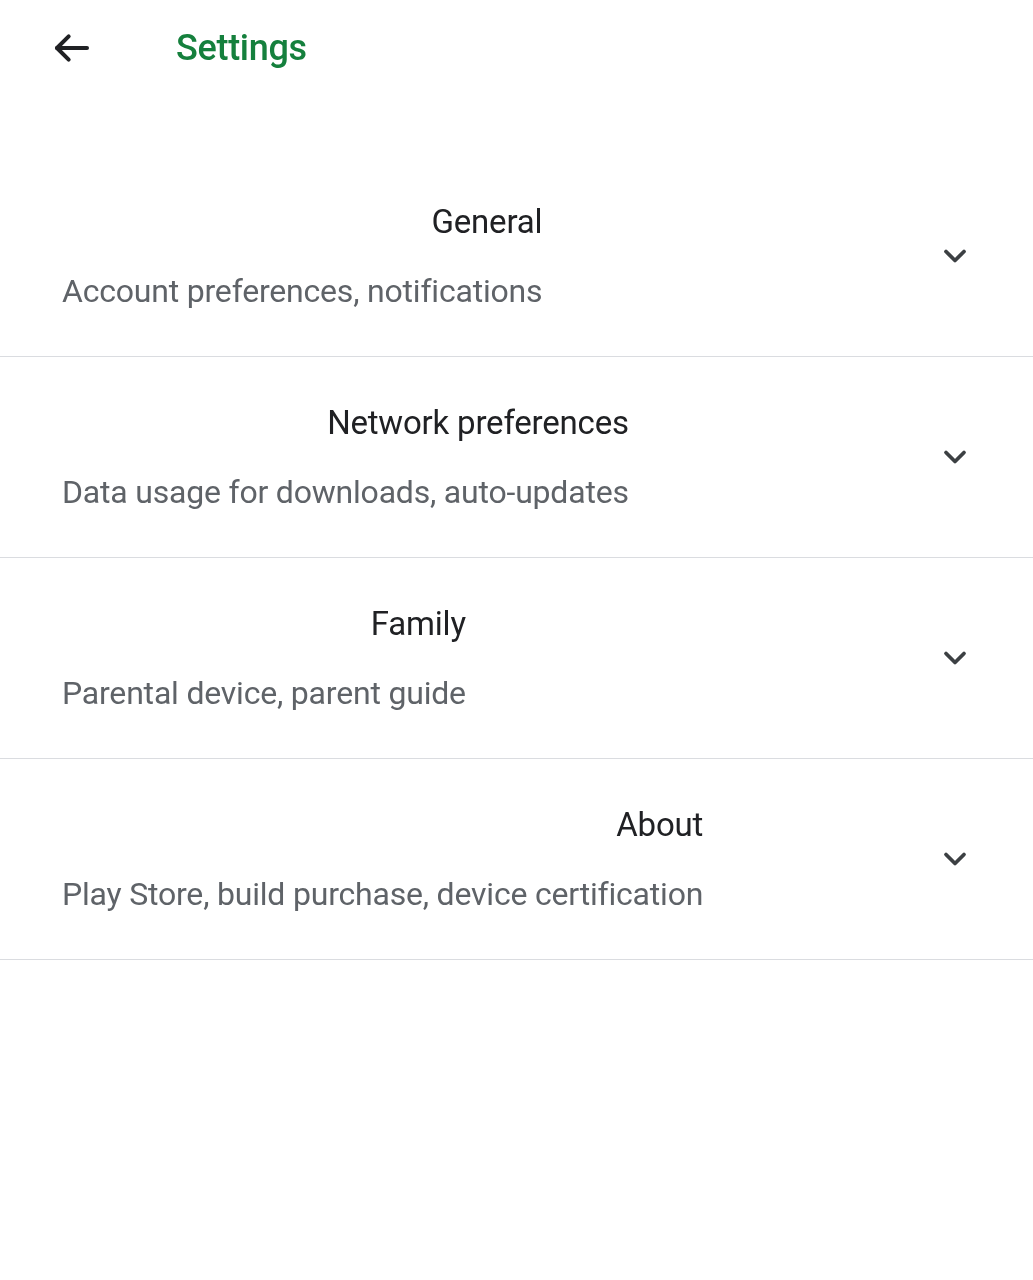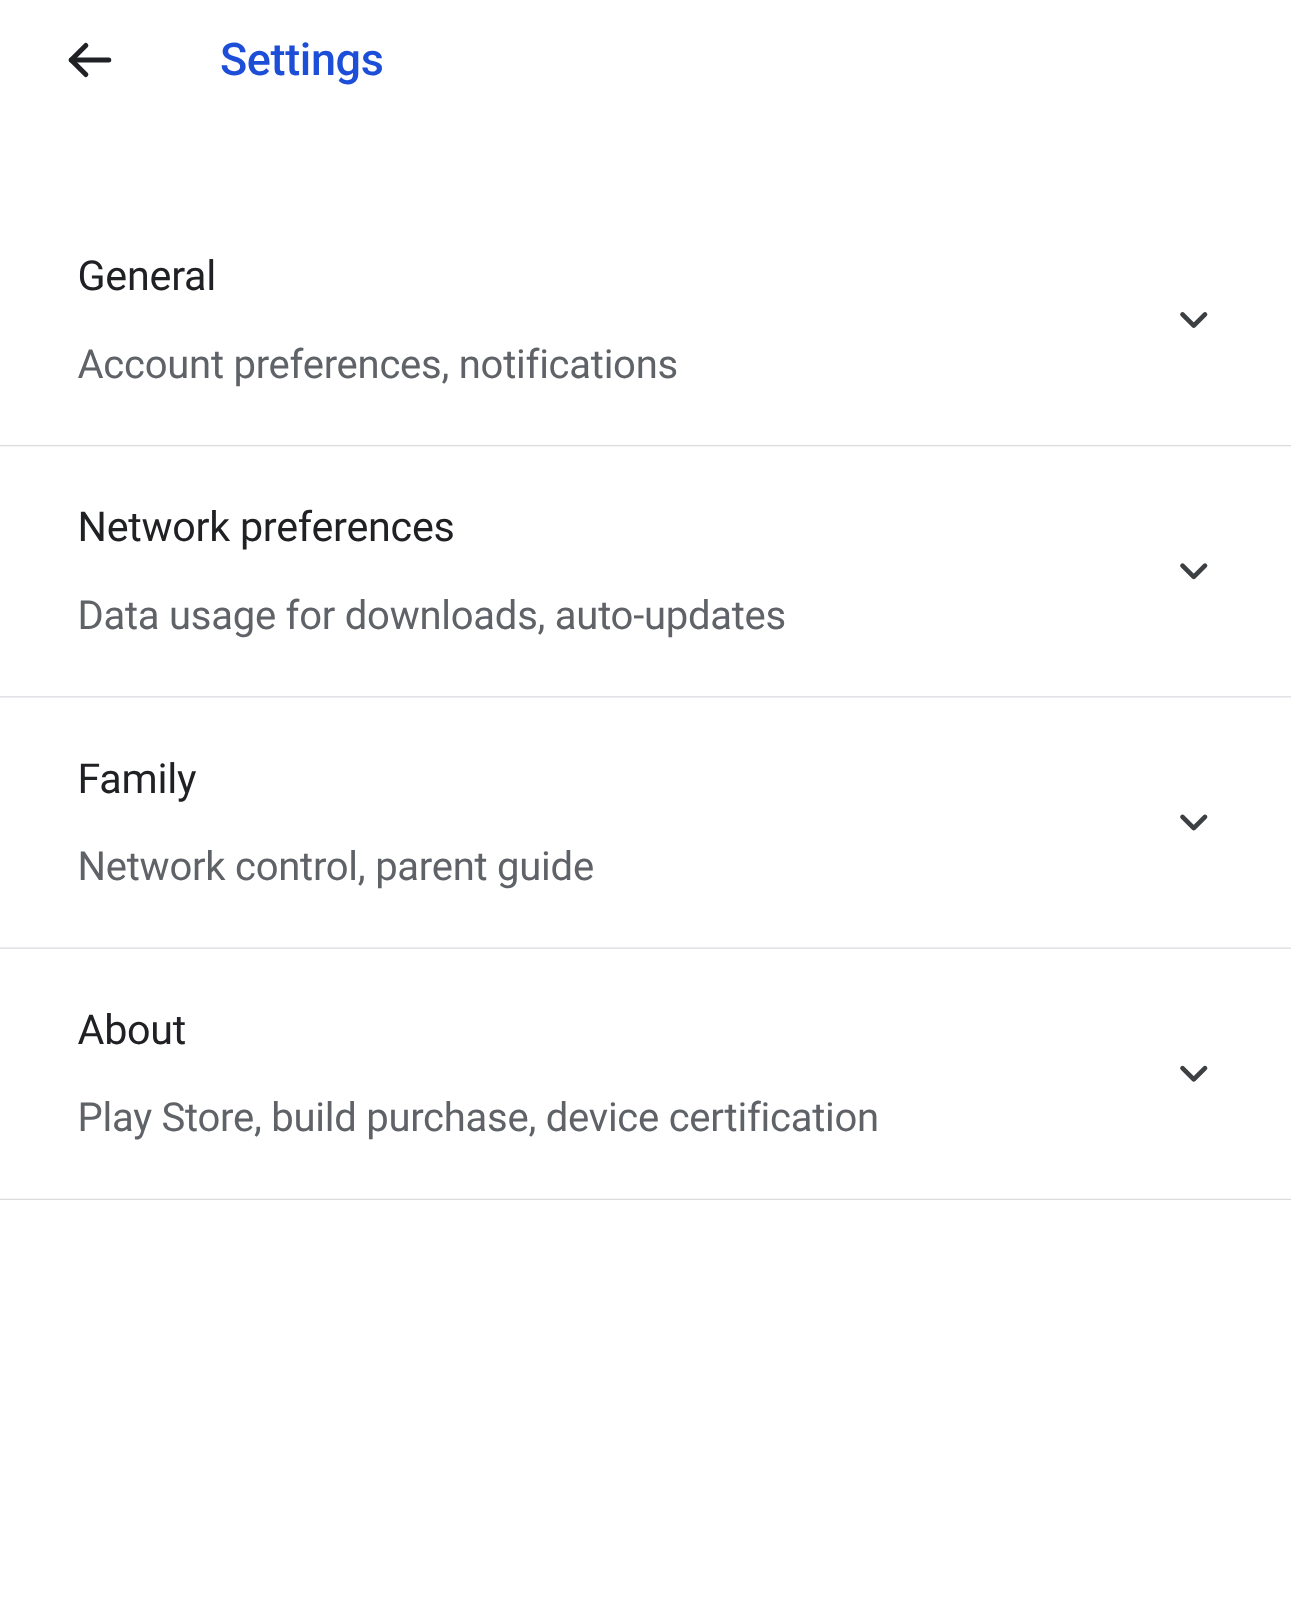--- a/index.html
+++ b/index.html
@@ -33,41 +33,42 @@
     }
     
     .back-button svg {
       width: 40px;
       height: 40px;
     }
     
     .title {
       font-size: 36px;
       font-weight: 500;
-      color: #1d4ed8;
+      color: #15803d;
       letter-spacing: -0.3px;
     }
     
     .settings-list {
       margin-top: 60px;
     }
     
     .settings-item {
       display: flex;
       align-items: center;
       justify-content: space-between;
       padding: 46px 60px 46px 62px;
       border-bottom: 1px solid #dadce0;
       cursor: pointer;
     }
     
     .settings-item-content {
       display: flex;
       flex-direction: column;
       gap: 16px;
+      text-align: right;
     }
     
     .settings-item-title {
       font-size: 33px;
       font-weight: 400;
       color: #202124;
       letter-spacing: -0.2px;
     }
     
     .settings-item-subtitle {
@@ -126,21 +127,21 @@
       <svg viewBox="0 0 24 24" fill="none" stroke="#3c4043" stroke-width="2.5" stroke-linecap="round" stroke-linejoin="round">
         <polyline points="6 9 12 15 18 9"></polyline>
       </svg>
     </div>
   </div>
 
 
   <div class="settings-item">
     <div class="settings-item-content">
       <div class="settings-item-title">Family</div>
-      <div class="settings-item-subtitle">Network control, parent guide</div>
+      <div class="settings-item-subtitle">Parental device, parent guide</div>
     </div>
     <div class="chevron">
       <svg viewBox="0 0 24 24" fill="none" stroke="#3c4043" stroke-width="2.5" stroke-linecap="round" stroke-linejoin="round">
         <polyline points="6 9 12 15 18 9"></polyline>
       </svg>
     </div>
   </div>
 
   <div class="settings-item">
     <div class="settings-item-content">

